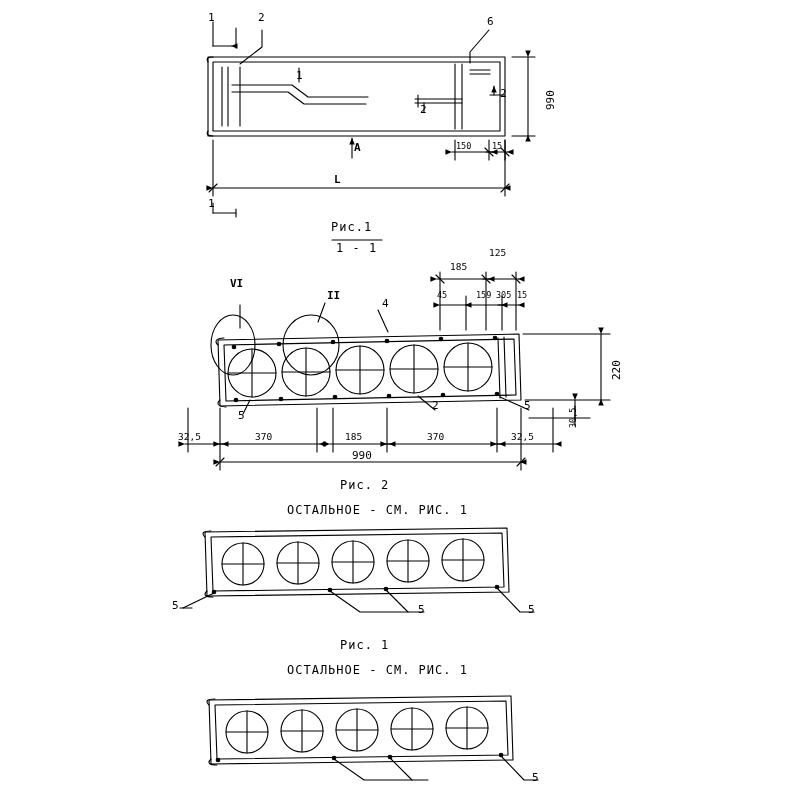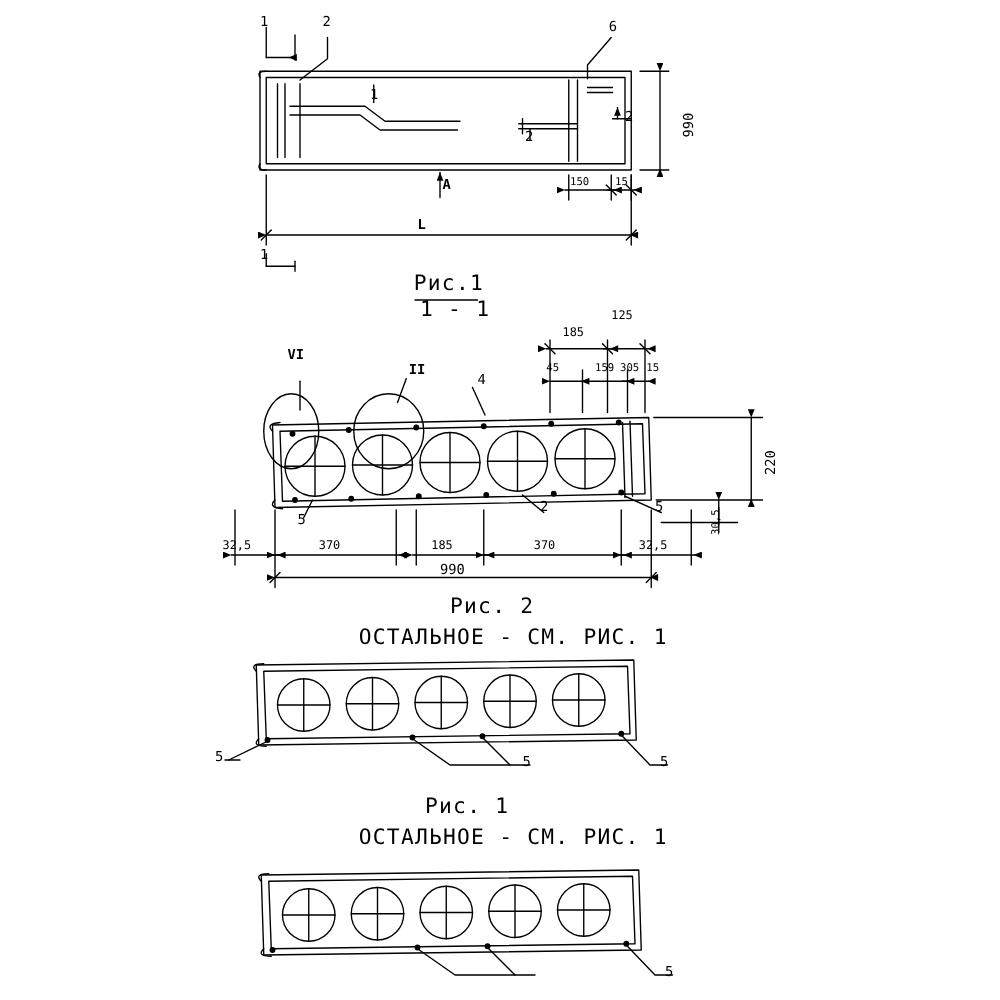--- a/index.html
+++ b/index.html
@@ -24,21 +24,21 @@
   .lbl {
     position: absolute;
     font-family: "DejaVu Sans Mono", monospace;
     font-size: 11px;
     line-height: 11px;
     color: #000;
     white-space: pre;
   }
   .lbl.small { font-size: 9.5px; line-height: 10px; text-align: right; }
   .lbl.tiny  { font-size: 8.5px; line-height: 9px; }
-  .lbl.cap   { font-size: 17px; letter-spacing: 1px; }
+  .lbl.cap   { font-size: 12px; letter-spacing: 1px; }
   .lbl.vert {
     transform: rotate(-90deg);
     transform-origin: left top;
   }
   .lbl.bold { font-weight: bold; }
 </style>
 </head>
 <body>
 
 <svg id="sheet" viewBox="0 0 800 800">
@@ -290,21 +290,21 @@
 <div class="lbl vert" style="left:611px; top:380px;">220</div>
 <div class="lbl vert tiny" style="left:569px; top:428px;">30,5</div>
 
 <div class="lbl small" style="left:178px; top:432px;">32,5</div>
 <div class="lbl small" style="left:255px; top:432px;">370</div>
 <div class="lbl small" style="left:345px; top:432px;">185</div>
 <div class="lbl small" style="left:427px; top:432px;">370</div>
 <div class="lbl small" style="left:511px; top:432px;">32,5</div>
 <div class="lbl" style="left:352px; top:450px;">990</div>
 
-<div class="lbl cap" style="left:340px; top:480px;margin-left:20px;">Рис. 2</div>
+<div class="lbl cap" style="left:340px; top:480px;">Рис. 2</div>
 <div class="lbl cap" style="left:287px; top:505px;">ОСТАЛЬНОЕ - СМ. РИС. 1</div>
 
 <div class="lbl" style="left:172px; top:600px;">5</div>
 <div class="lbl" style="left:418px; top:604px;">5</div>
 <div class="lbl" style="left:528px; top:604px;">5</div>
 
 <div class="lbl cap" style="left:340px; top:640px;">Рис. 1</div>
 <div class="lbl cap" style="left:287px; top:665px;">ОСТАЛЬНОЕ - СМ. РИС. 1</div>
 
 <div class="lbl" style="left:532px; top:772px;">5</div>

